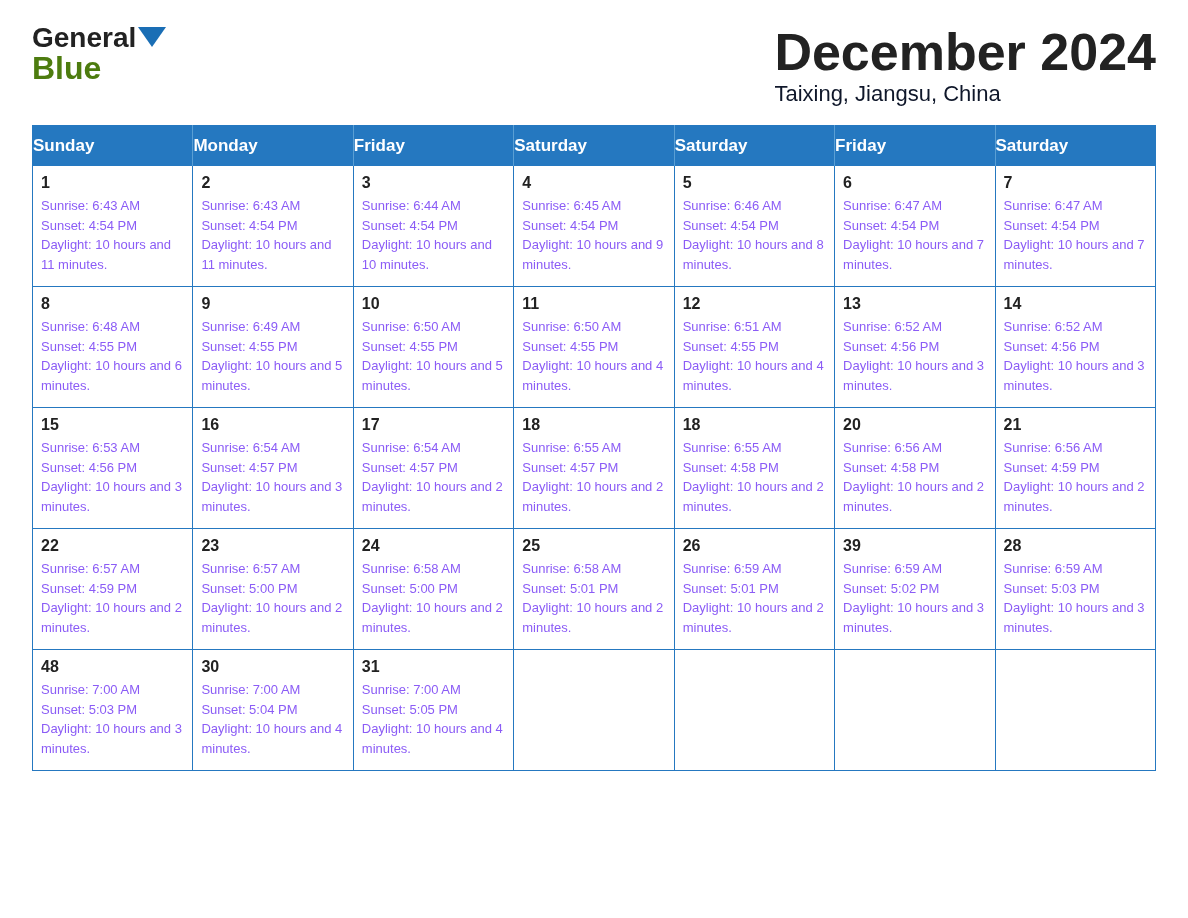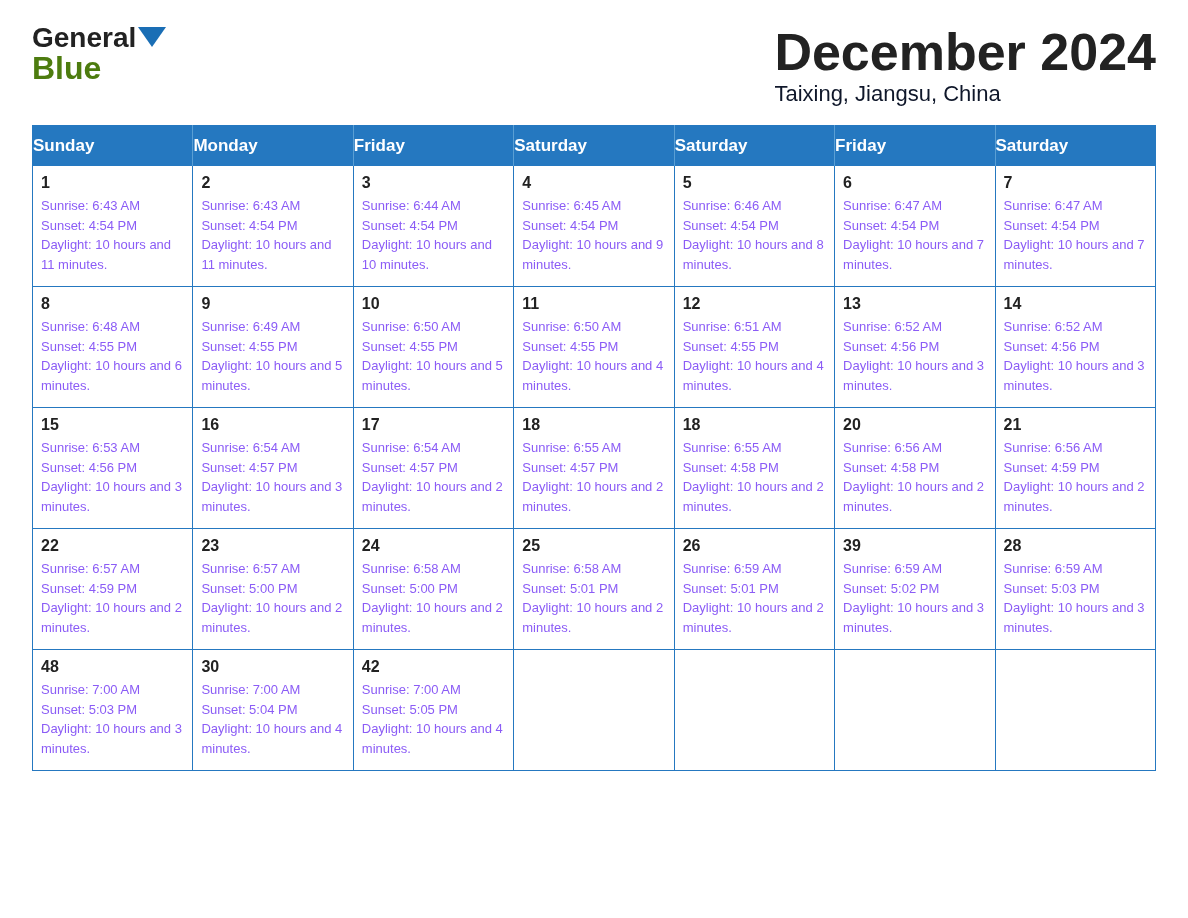--- a/index.html
+++ b/index.html
@@ -257,21 +257,21 @@
       <tr>
         <td>
         <span class="day-num">48</span>
         <span class="day-info">Sunrise: 7:00 AM<br>Sunset: 5:03 PM<br>Daylight: 10 hours and 3 minutes.</span>
       </td>
         <td>
         <span class="day-num">30</span>
         <span class="day-info">Sunrise: 7:00 AM<br>Sunset: 5:04 PM<br>Daylight: 10 hours and 4 minutes.</span>
       </td>
         <td>
-        <span class="day-num">42</span>
+        <span class="day-num">31</span>
         <span class="day-info">Sunrise: 7:00 AM<br>Sunset: 5:05 PM<br>Daylight: 10 hours and 4 minutes.</span>
       </td>
         <td class="empty-cell"></td>
         <td class="empty-cell"></td>
         <td class="empty-cell"></td>
         <td class="empty-cell"></td>
       </tr>
     </tbody>
 </table>
 

